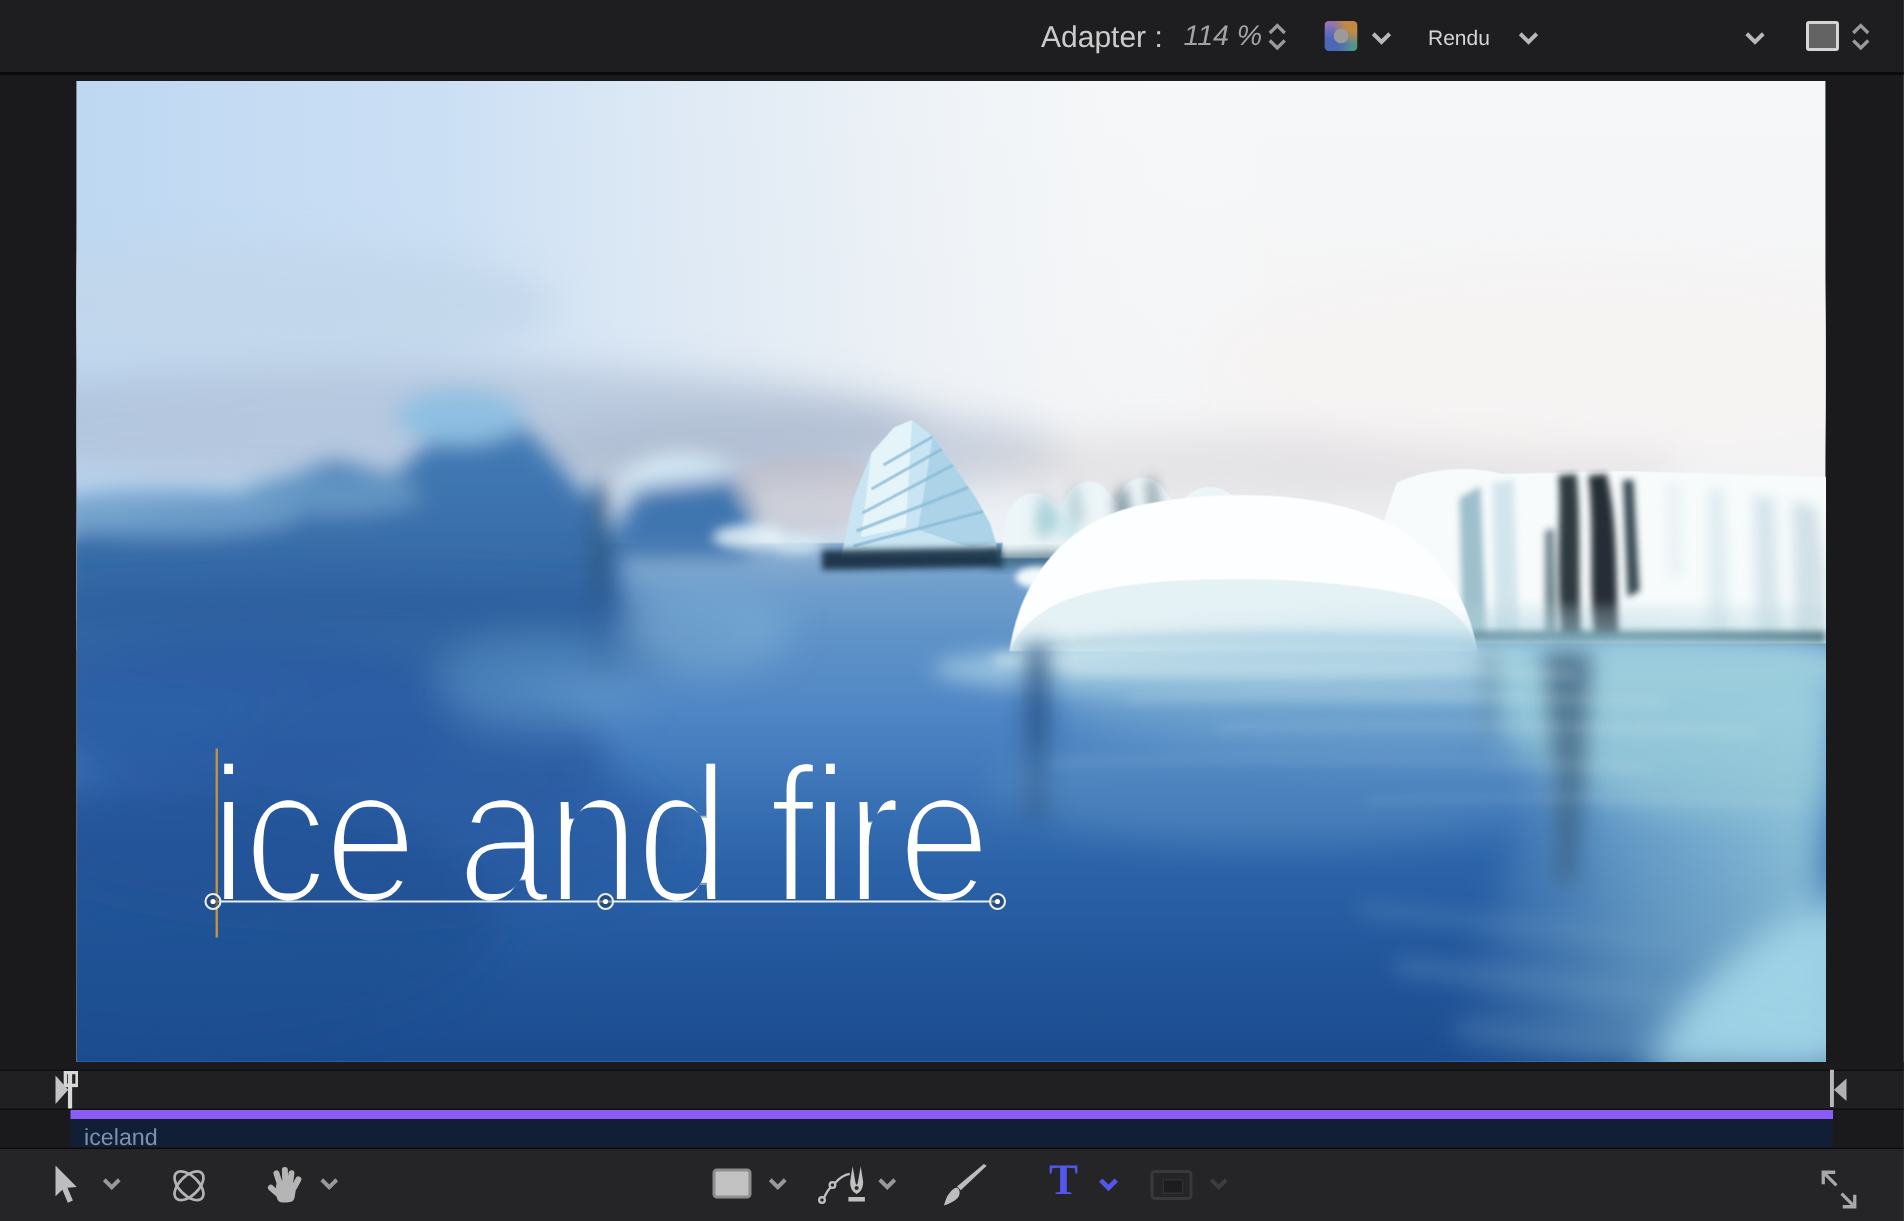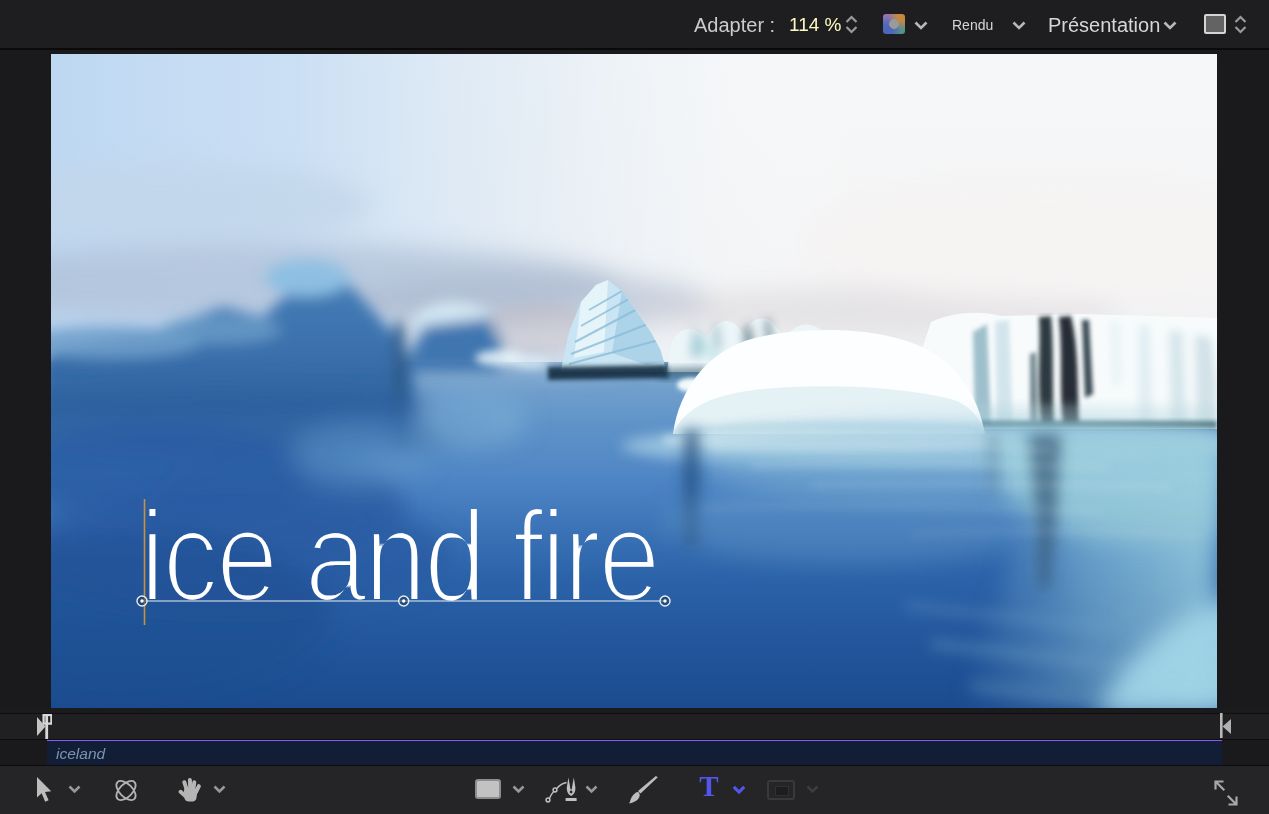--- a/index.html
+++ b/index.html
@@ -3,46 +3,45 @@
 <meta charset="utf-8">
 <style>
 html,body{margin:0;padding:0;width:1269px;height:814px;overflow:hidden;background:#1a1a1c;font-family:"Liberation Sans",sans-serif;}
 .abs{position:absolute;}
 #topbar{position:absolute;left:0;top:0;width:1269px;height:50px;background:#1e1e20;border-bottom:2px solid #0a0a0b;box-sizing:border-box;}
 #topbar .t{position:absolute;top:2px;height:46px;line-height:46px;font-size:20px;}
 #canvas{position:absolute;left:51px;top:54px;width:1166px;height:654px;overflow:hidden;background:#9db4cf;}
 #mstrip{position:absolute;left:0;top:708px;width:1269px;height:32px;background:#202022;}
 #mstrip .line1{position:absolute;left:0;top:5px;width:1269px;height:1px;background:#0e0e10;}
 #tlrow{position:absolute;left:0;top:740px;width:1269px;height:25px;background:#1a1a1c;}
-#tlbar{position:absolute;left:47px;top:0;width:1175px;height:25px;background:#121e36;border-top:1px solid #8b5cf6;box-sizing:border-box;font-style:italic;}
+#tlbar{position:absolute;left:47px;top:0;width:1175px;height:25px;background:#121e36;border-top:6px solid #8b5cf6;box-sizing:border-box;}
 #tlbar span{position:absolute;left:9px;top:4px;font-size:15.5px;color:#7b93b2;}
 #toolbar{position:absolute;left:0;top:765px;width:1269px;height:49px;background:#252527;border-top:1px solid #0c0c0d;box-sizing:border-box;}
 </style>
 </head>
 <body>
 <div id="topbar">
   <span class="t" style="left:694px;color:#cbcbcb;">Adapter&nbsp;:</span>
-  <span class="t" style="left:789px;color:#fef9c3;font-size:19px;">114 %</span>
+  <span class="t" style="left:789px;color:#a3a3a3;font-size:19px;font-style:italic;">114 %</span>
   <svg class="abs" style="left:844px;top:15px;" width="15" height="19" viewBox="0 0 15 19" fill="none" stroke="#9a9a9a" stroke-width="2.2">
       <path d="M2.5 7 L7.5 2 L12.5 7"></path>
       <path d="M2.5 12 L7.5 17 L12.5 12"></path>
     </svg>
   <div class="abs" style="left:883px;top:14px;width:22px;height:20px;border-radius:3px;background:
     radial-gradient(circle at 50% 50%, #9a9a9a 0 31%, rgba(0,0,0,0) 34%),
     radial-gradient(circle at 90% 6%, rgba(200,138,62,.95) 0 22%, rgba(200,138,62,0) 55%),
     radial-gradient(circle at 8% 92%, rgba(72,100,188,.85) 0 25%, rgba(72,100,188,0) 60%),
     linear-gradient(135deg, #a472b4 0%, #6a74b4 45%, #44a080 100%);"></div>
   <svg class="abs" style="left:914px;top:21px;" width="14" height="9" viewBox="0 0 14 9" fill="none" stroke="#b8b8b8" stroke-width="2.6">
       <path d="M1.5 1.5 L7 7 L12.5 1.5"></path>
     </svg>
   <span class="t" style="left:952px;color:#d6d6d6;font-size:14px;">Rendu</span>
   <svg class="abs" style="left:1012px;top:21px;" width="14" height="9" viewBox="0 0 14 9" fill="none" stroke="#b8b8b8" stroke-width="2.6">
       <path d="M1.5 1.5 L7 7 L12.5 1.5"></path>
     </svg>
-  <span class="t" style="left:1048px;color:#d6d6d6;">Présentation</span>
   <svg class="abs" style="left:1163px;top:21px;" width="14" height="9" viewBox="0 0 14 9" fill="none" stroke="#b8b8b8" stroke-width="2.6">
       <path d="M1.5 1.5 L7 7 L12.5 1.5"></path>
     </svg>
   <div class="abs" style="left:1204px;top:14px;width:22px;height:20px;border-radius:2px;background:#636363;border:2px solid #d5d5d5;box-sizing:border-box;"></div>
   <svg class="abs" style="left:1233px;top:15px;" width="15" height="19" viewBox="0 0 15 19" fill="none" stroke="#9a9a9a" stroke-width="2.2">
       <path d="M2.5 7 L7.5 2 L12.5 7"></path>
       <path d="M2.5 12 L7.5 17 L12.5 12"></path>
     </svg>
 </div>
 

